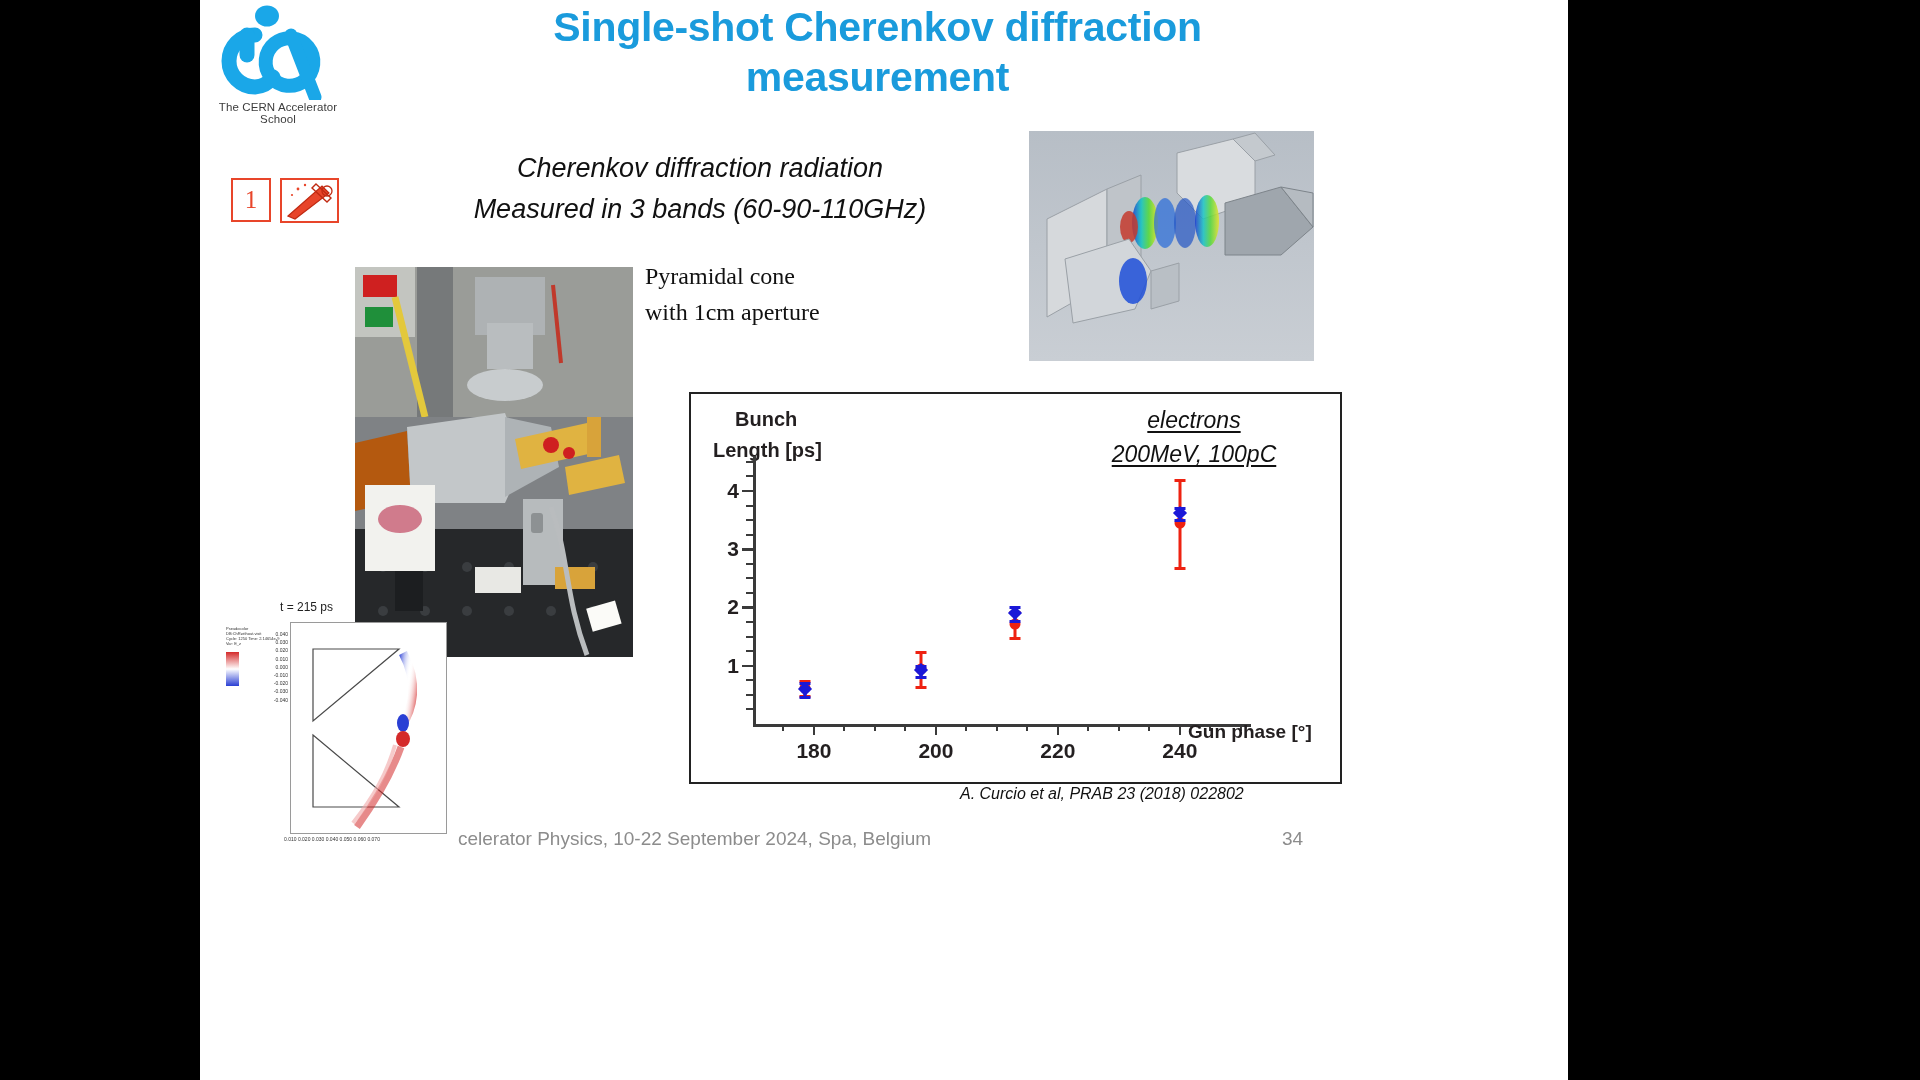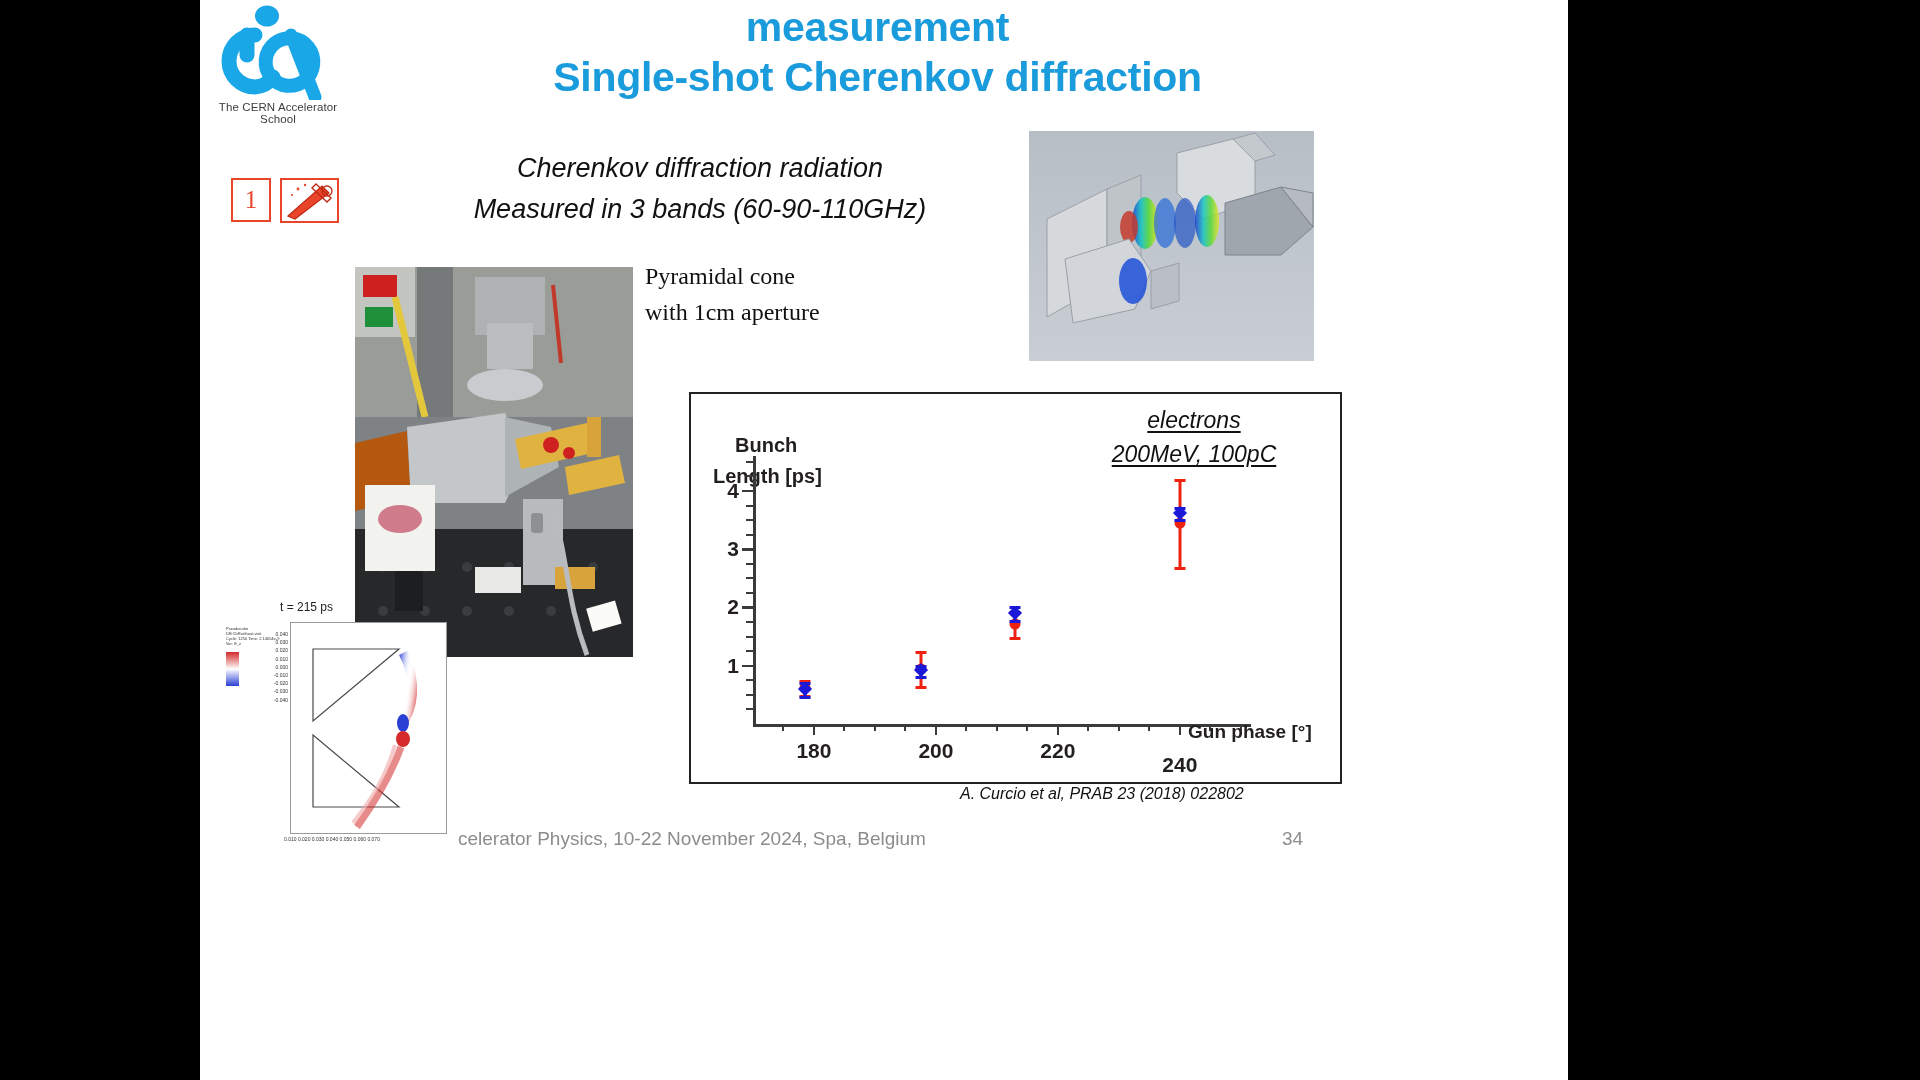--- a/index.html
+++ b/index.html
@@ -36,21 +36,21 @@
   
   .photo{position:absolute;overflow:hidden;}
   .photo-lab{left:155px;top:267px;width:278px;height:390px;}
   .cad{left:829px;top:131px;width:285px;height:230px;background:#b9c0c7;}
 
   
   .chart-panel{position:absolute;left:489px;top:392px;width:653px;height:392px;
      border:2px solid #222;background:#fff;box-sizing:border-box;}
   .chart-ylab{position:absolute;left:22px;top:10px;width:160px;font-weight:bold;font-size:20px;
      line-height:31px;color:#231f20;font-family:"Liberation Sans",sans-serif;}
-  .chart-ylab .l1{display:block;padding-left:22px;margin-top:26px;}
+  .chart-ylab .l1{display:block;padding-left:22px;}
   .chart-annot{position:absolute;right:16px;top:9px;width:260px;text-align:center;font-style:italic;
      font-size:23px;line-height:34px;color:#111;}
   .chart-annot span{text-decoration:underline;text-underline-offset:3px;}
   .chart-xlab{position:absolute;left:497px;top:327px;font-weight:bold;font-size:19px;color:#231f20;}
 
   .plot{position:absolute;left:62px;top:62px;width:500px;height:290px;}
   .axisline{position:absolute;background:#3a3a3a;}
   .yaxis{left:0;top:0;width:2.5px;height:270px;}
   .xaxis{left:0;top:268px;width:498px;height:2.5px;}
   .ytick{position:absolute;left:-7px;width:8px;height:2px;background:#3a3a3a;}
@@ -101,22 +101,22 @@
         <ellipse cx="64" cy="11" rx="12" ry="10.5" fill="#1aa7e8"></ellipse>
         <path d="M52 30 A24 24 0 1 0 52 82 A24 24 0 0 0 70 72" fill="none" stroke="#1aa7e8" stroke-width="15" stroke-linecap="round"></path>
         <path d="M44 30 L44 50" stroke="#1aa7e8" stroke-width="15" stroke-linecap="round"></path>
         <path d="M68 72 A23 23 0 1 0 105 42 A23 23 0 1 0 68 72 Z" fill="none" stroke="#1aa7e8" stroke-width="14"></path>
         <path d="M88 30 L112 92" stroke="#1aa7e8" stroke-width="13" stroke-linecap="round"></path>
       </svg>
       <div class="logo-caption">The CERN Accelerator School</div>
     </div>
 
     <div class="slide-title">
+      <div>Single-shot Cherenkov diffraction</div>
       <div>measurement</div>
-      <div>Single-shot Cherenkov diffraction</div>
     </div>
 
     <div class="idx-box idx-num">1</div>
     <div class="idx-box idx-pic">
       <svg width="55" height="41" viewBox="0 0 55 41">
         <path d="M6 36 L40 6 L47 13 L13 39 Z" fill="#e8452a" stroke="#c02a12" stroke-width="1.2"></path>
         <path d="M34 4 L49 18 L45 22 L30 8 Z" fill="none" stroke="#c02a12" stroke-width="1.4"></path>
         <circle cx="45" cy="11" r="5" fill="none" stroke="#c02a12" stroke-width="1.3"></circle>
         <circle cx="16" cy="9" r="1.4" fill="#e8452a"></circle>
         <circle cx="23" cy="5" r="1.2" fill="#e8452a"></circle>
@@ -265,21 +265,21 @@
           <div class="xtick major" style="left: 303.878px;"></div>
           <div class="xtick" style="left: 334.366px;"></div>
           <div class="xtick" style="left: 364.854px;"></div>
           <div class="xtick" style="left: 395.341px;"></div>
           <div class="xtick major" style="left: 425.829px;"></div>
           <div class="xtick" style="left: 456.317px;"></div>
           <div class="xtick" style="left: 486.805px;"></div>
           <div class="xlabel" style="left: 60.9756px;">180</div>
           <div class="xlabel" style="left: 182.927px;">200</div>
           <div class="xlabel" style="left: 304.878px;">220</div>
-          <div class="xlabel" style="left: 426.829px; margin-top: 14px;">240</div>
+          <div class="xlabel" style="left: 426.829px;">240</div>
           <div class="errbar" style="color: rgb(238, 34, 17); left: 51.8293px; top: 224.304px; height: 15.1478px;"></div>
           <div class="errcap" style="color: rgb(238, 34, 17); left: 51.8293px; top: 224.304px;"></div>
           <div class="errcap" style="color: rgb(238, 34, 17); left: 51.8293px; top: 239.452px;"></div>
           <div class="marker-dot" style="color: rgb(238, 34, 17); left: 51.8293px; top: 231.878px;"></div>
           <div class="errbar" style="color: rgb(238, 34, 17); left: 167.683px; top: 195.174px; height: 34.9565px;"></div>
           <div class="errcap" style="color: rgb(238, 34, 17); left: 167.683px; top: 195.174px;"></div>
           <div class="errcap" style="color: rgb(238, 34, 17); left: 167.683px; top: 230.13px;"></div>
           <div class="marker-dot" style="color: rgb(238, 34, 17); left: 167.683px; top: 212.652px;"></div>
           <div class="errbar" style="color: rgb(238, 34, 17); left: 262.195px; top: 154.974px; height: 25.6348px;"></div>
           <div class="errcap" style="color: rgb(238, 34, 17); left: 262.195px; top: 154.974px;"></div>
@@ -346,17 +346,17 @@
           <path d="M112 30 C128 60 122 86 110 104" stroke="url(#wk)" stroke-width="9" fill="none" opacity=".9"></path>
           <ellipse cx="112" cy="100" rx="6" ry="9" fill="#2a3fd4"></ellipse>
           <ellipse cx="112" cy="116" rx="7" ry="8" fill="#d42a2a"></ellipse>
           <path d="M110 124 C100 152 86 176 66 204" stroke="#d42a2a" stroke-width="7" fill="none" opacity=".55"></path>
           <path d="M104 122 C96 150 84 172 62 200" stroke="#f0a6a6" stroke-width="4" fill="none" opacity=".6"></path>
         </svg>
       </div>
     </div>
 
     <div class="citation">A. Curcio et al, PRAB 23 (2018) 022802</div>
-    <div class="footer">celerator Physics, 10-22 November 2024, Spa, Belgium</div>
+    <div class="footer">celerator Physics, 10-22 September 2024, Spa, Belgium</div>
     <div class="pagenum">34</div>
 
   </div>
 </div>
 
 </body></html>

